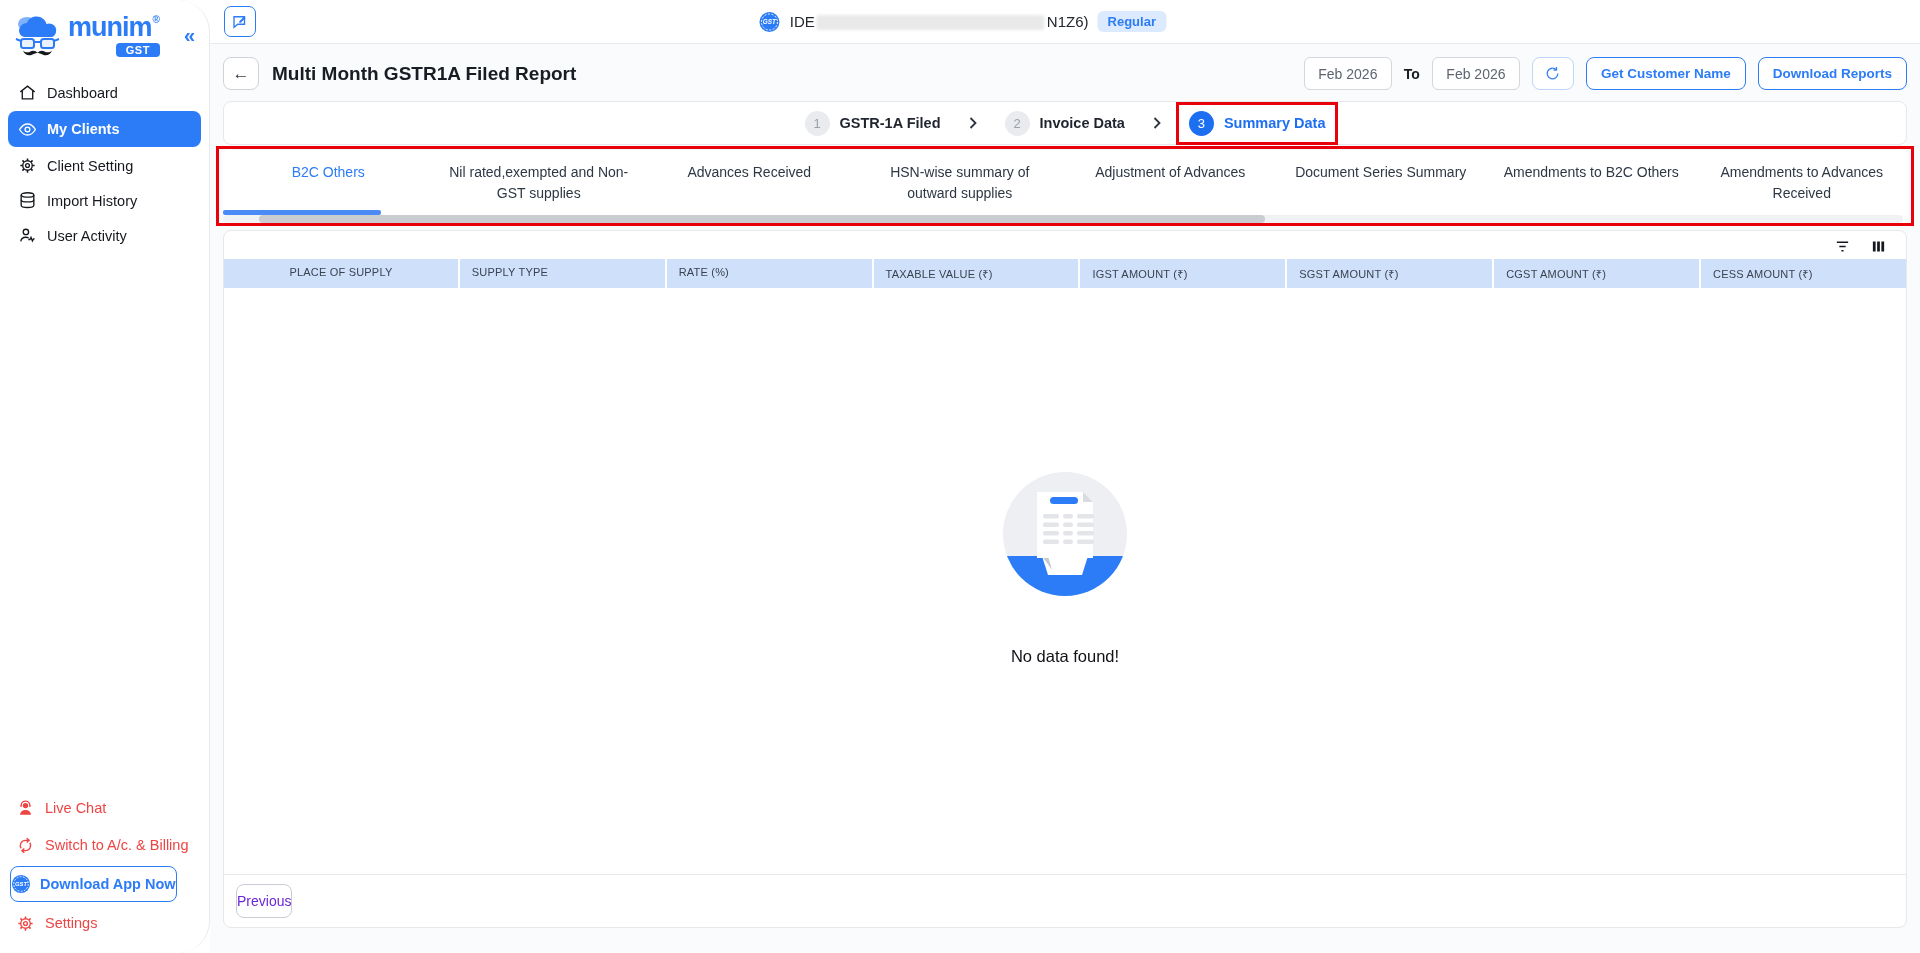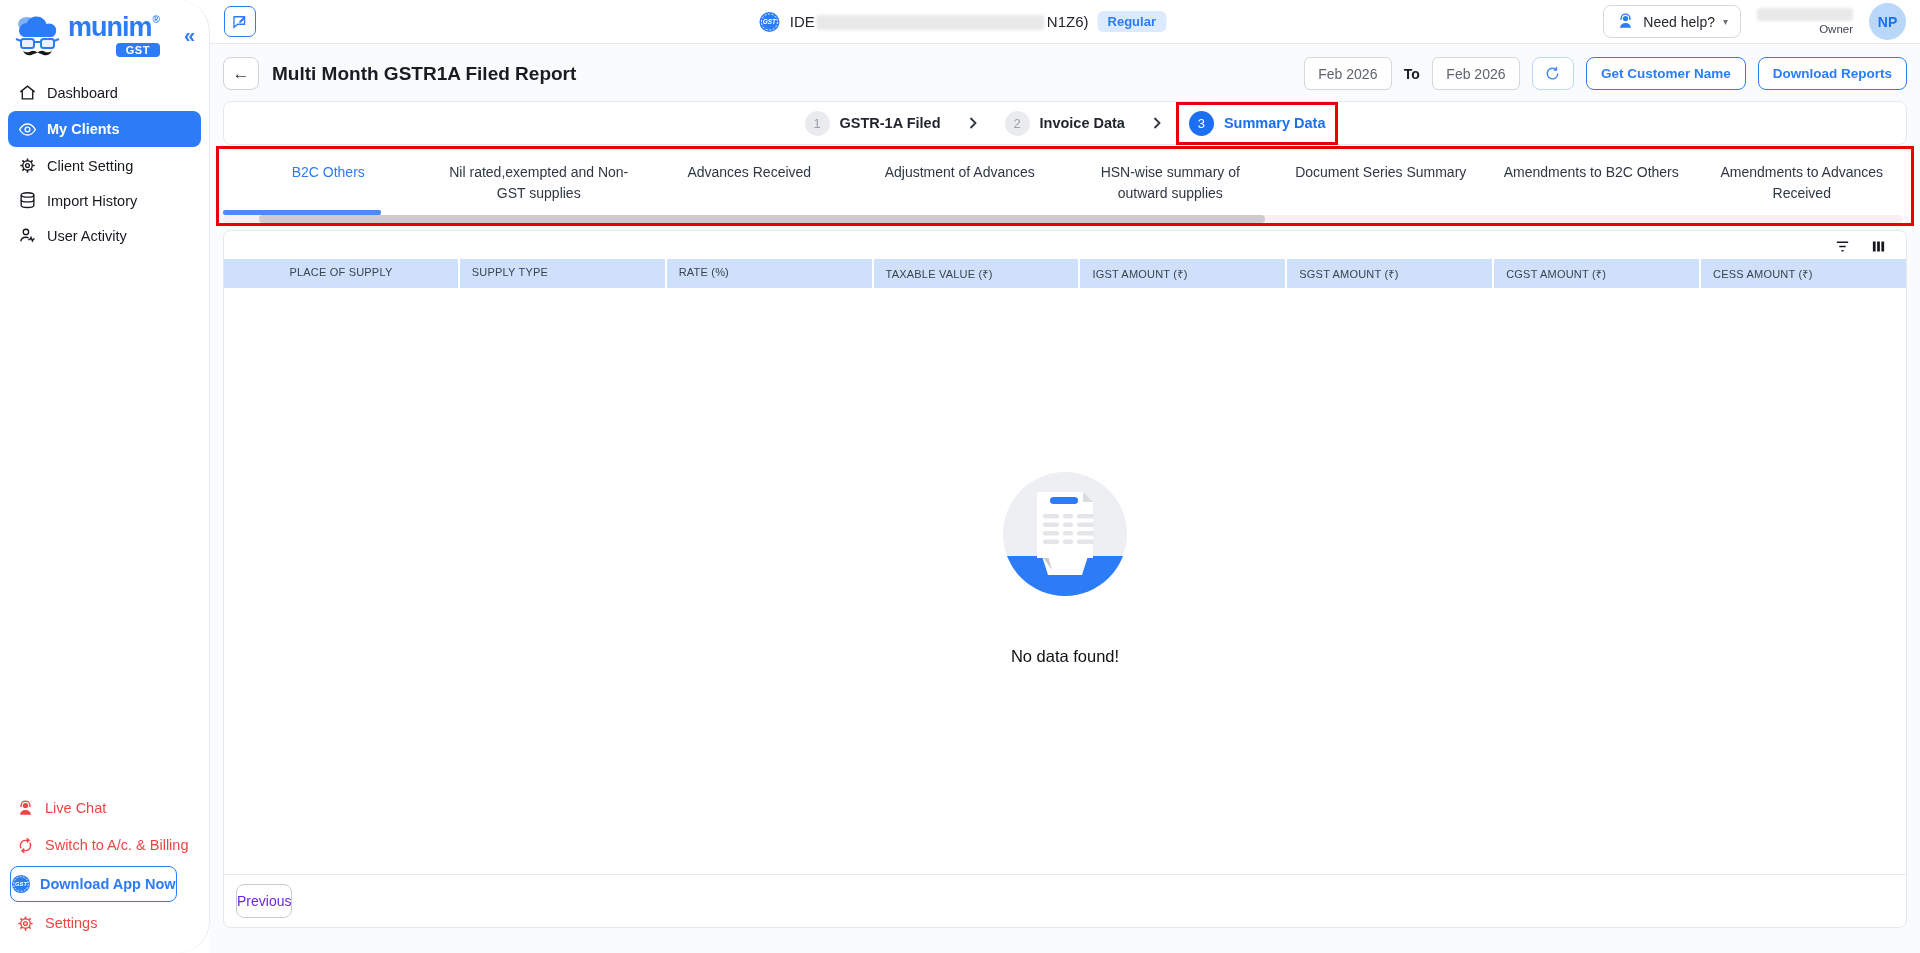--- a/index.html
+++ b/index.html
@@ -215,38 +215,20 @@
       <svg width="22" height="22" viewBox="0 0 22 22">
           <circle cx="11" cy="11" r="10" fill="#2b7cf6"></circle>
           <circle cx="11" cy="11" r="8" fill="none" stroke="#fff" stroke-width="1" stroke-dasharray="2 1.6"></circle>
           <text x="11" y="13.4" font-size="6.4" font-weight="bold" font-style="italic" fill="#fff" text-anchor="middle" font-family="Liberation Sans, sans-serif">GST</text>
         </svg>
       <span class="gstin-text">
         <span>IDE</span><span class="redact gstin"></span><span>N1Z6)</span>
       </span>
       <span class="type-badge">Regular</span>
     </div>
-    <div class="top-right">
-      <button class="help-btn">
-        <svg width="19" height="19" viewBox="0 0 24 24" fill="#2b7cf6">
-            <circle cx="12" cy="8.3" r="3.4"></circle>
-            <path d="M5 20c.4-3.8 3.2-6 7-6s6.6 2.2 7 6z"></path>
-            <path d="M6.6 8a5.4 5.4 0 0 1 10.8 0" fill="none" stroke="#2b7cf6" stroke-width="1.6"></path>
-            <rect x="5.4" y="7.2" width="2" height="3" rx="1"></rect>
-            <rect x="16.6" y="7.2" width="2" height="3" rx="1"></rect>
-          </svg>
-        <span>Need help?</span>
-        <span class="caret">▾</span>
-      </button>
-      <div class="user-block">
-        <span class="redact uname"></span>
-        <span class="owner-label">Owner</span>
-      </div>
-      <div class="avatar">NP</div>
-    </div>
   </div>
 
   <div class="title-row">
     <button class="back-btn">←</button>
     <h1 class="page-title">Multi Month GSTR1A Filed Report</h1>
     <div class="title-controls">
       <input class="date-input" readonly="" value="Feb 2026" style="">
       <span class="to-label">To</span>
       <input class="date-input" readonly="" value="Feb 2026" style="">
       <button class="refresh-btn">
@@ -286,22 +268,22 @@
     </div>
   </div>
 
   <div class="tabs-wrap">
     <div class="anno-tabs"></div>
     <div class="tabs-card">
       <div class="tabs-row">
         <div class="tab active">B2C Others</div>
         <div class="tab">Nil rated,exempted and Non-GST supplies</div>
         <div class="tab">Advances Received</div>
+        <div class="tab">HSN-wise summary of outward supplies</div>
         <div class="tab">Adjustment of Advances</div>
-        <div class="tab">HSN-wise summary of outward supplies</div>
         <div class="tab">Document Series Summary</div>
         <div class="tab">Amendments to B2C Others</div>
         <div class="tab">Amendments to Advances Received</div>
       </div>
       <div class="tabs-scrollzone">
         <div class="tab-indicator"></div>
         <div class="hscroll-track"></div>
         <div class="hscroll-thumb"></div>
       </div>
     </div>

